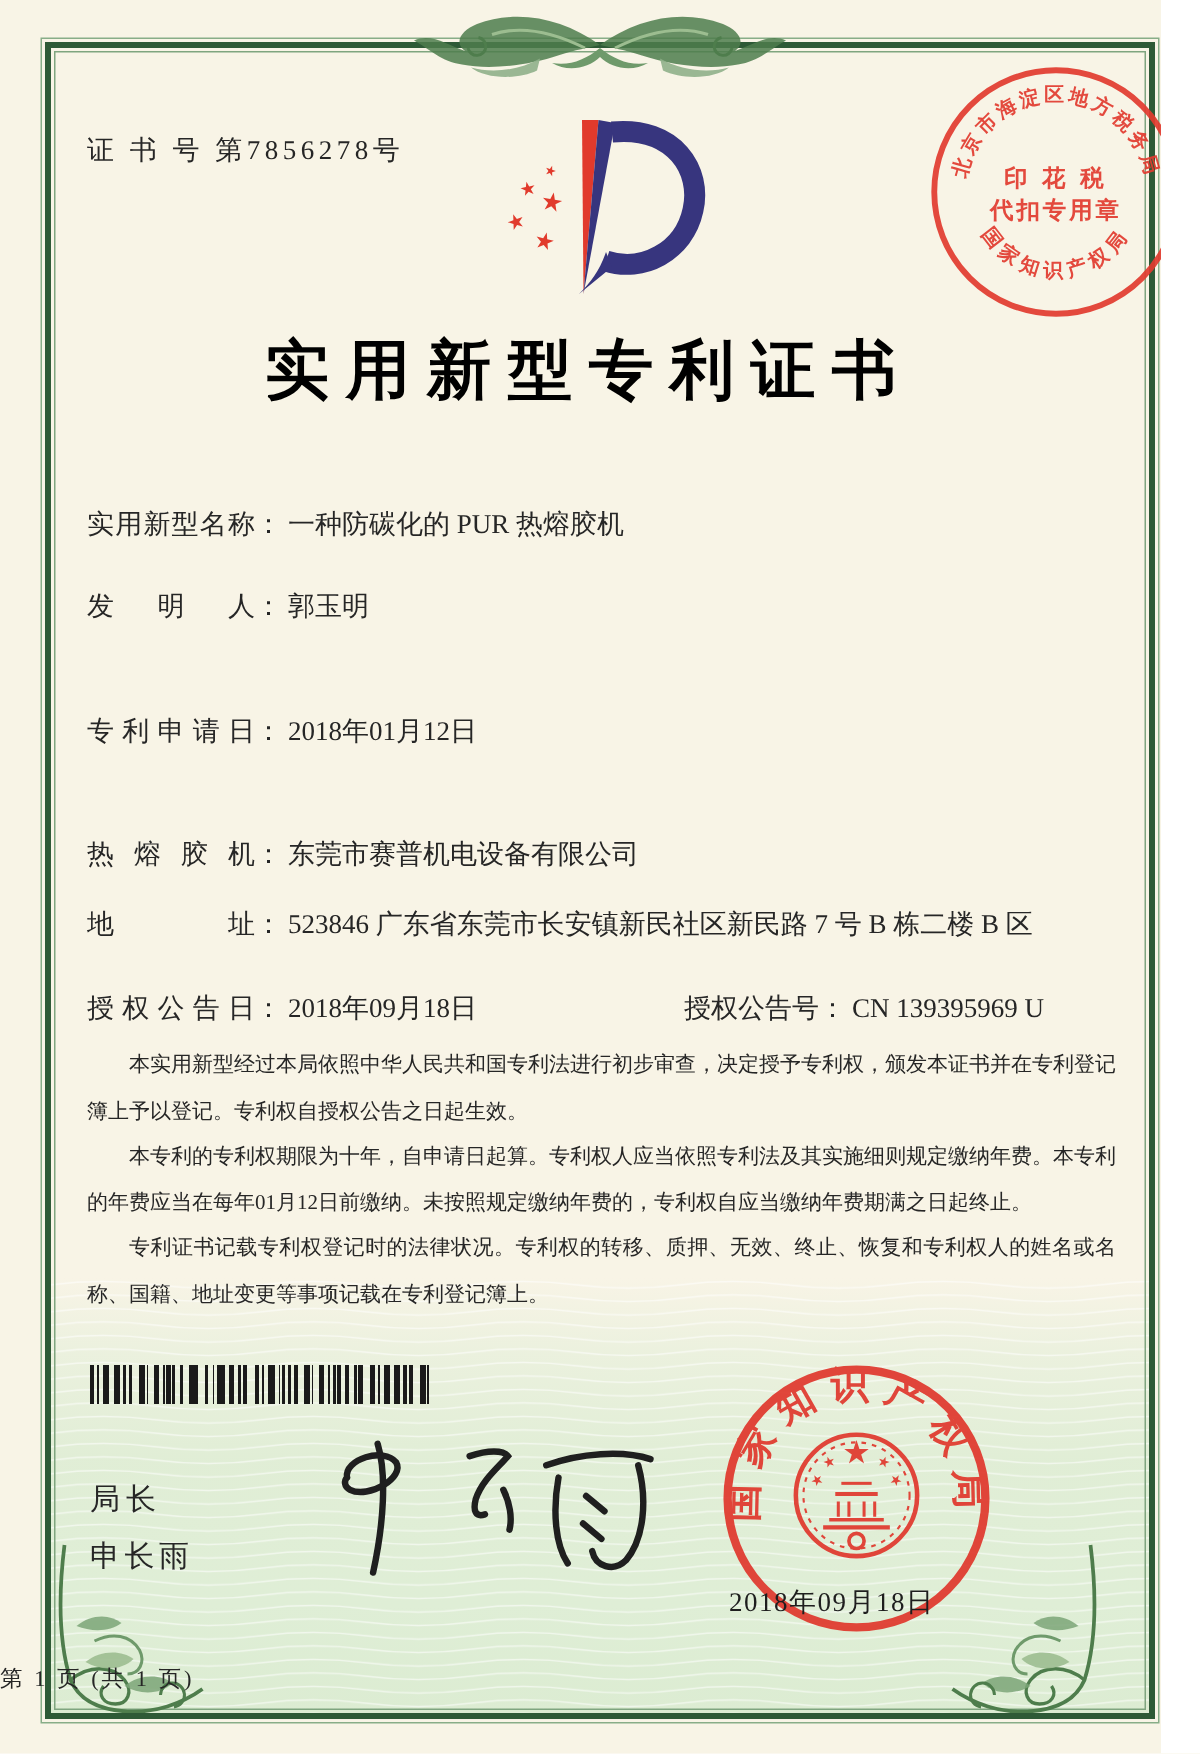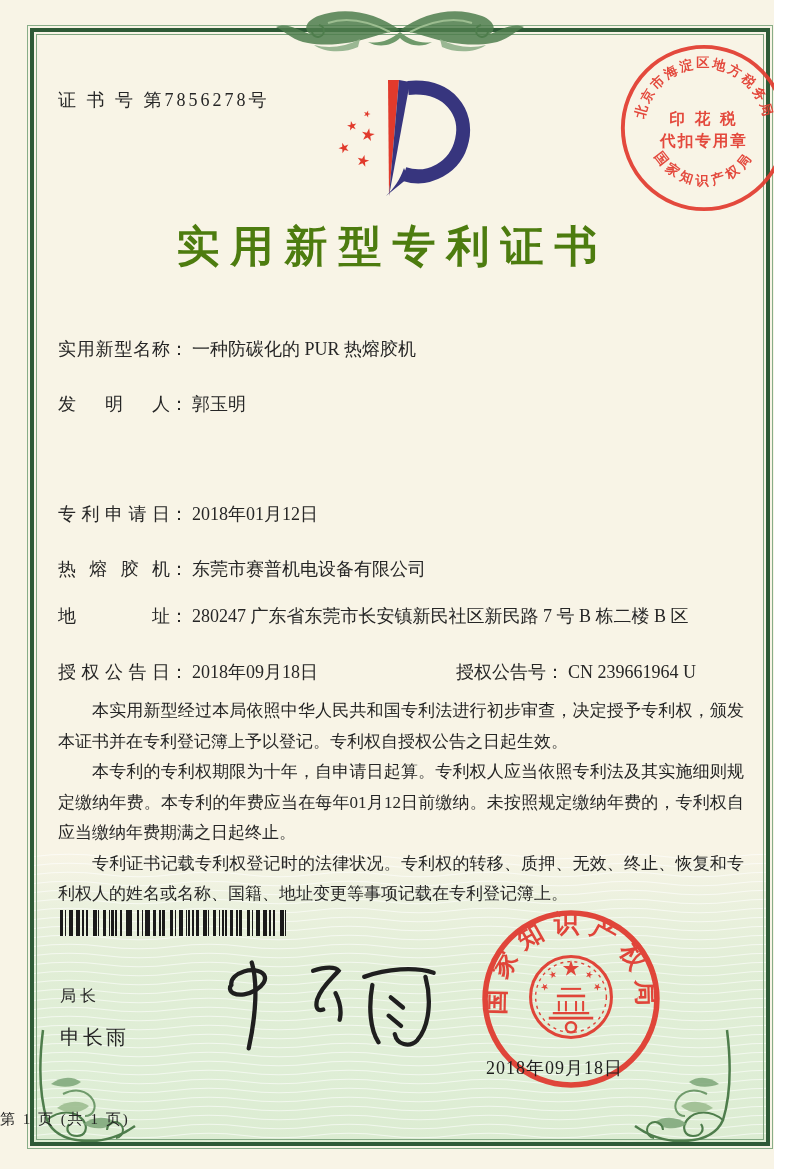--- a/index.html
+++ b/index.html
@@ -23,42 +23,42 @@
                rgba(222,237,212,.9) 42%, #dfeed6 75%, #dcecd2 100%);
   }
   .band svg{position:absolute; inset:0;}
   
   .cert-no{position:absolute; left:58px; top:88px; font-size:18px; letter-spacing:3px; z-index:10;}
   .logo{position:absolute; left:328px; top:74px; z-index:10;}
   .tax-stamp{position:absolute; left:616px; top:40px; z-index:12; opacity:.92;}
   .title{
     position:absolute; left:0; right:0; top:218px; text-align:center;
     font-size:43px; font-weight:bold; letter-spacing:11px; text-indent:11px;
-    color:#4d7c0f; z-index:10;
+    color:#000000; z-index:10;
   }
   
   .frow{position:absolute; left:58px; right:50px; font-size:18px; line-height:27px; z-index:10;}
   .f-label{display:inline-block; width:112px; text-align:justify; text-align-last:justify; vertical-align:top;}
   .f-colon{display:inline-block; vertical-align:top; margin-right:4px;}
   .f-value{display:inline-block; vertical-align:top;}
   .f-value.addr{max-width:505px;}
   .fgroup2{position:absolute; left:398px; top:0;}
   
   .body-text{position:absolute; left:58px; width:686px; top:696px; z-index:10;
-    font-size:17px; line-height:30.5px; text-align:justify;}
+    font-size:14px; line-height:30.5px; text-align:justify;}
   .body-text p{margin:0; text-indent:2em;}
   
   .barcode{
     position:absolute; left:60px; top:910px; width:226px; height:26px; z-index:10;
     background:
       repeating-linear-gradient(90deg,#1a1a1a 0 2px,transparent 2px 5px,#1a1a1a 5px 6px,transparent 6px 11px),
       repeating-linear-gradient(90deg,#1a1a1a 0 3px,transparent 3px 9px,#1a1a1a 9px 11px,transparent 11px 17px);
   }
   
-  .officer-title{position:absolute; left:60px; top:986px; font-size:16px; letter-spacing:4px; z-index:10;}
+  .officer-title{position:absolute; left:60px; top:986px; font-size:20px; letter-spacing:4px; z-index:10;}
   .officer-name{position:absolute; left:60px; top:1024px; font-size:20px; letter-spacing:3px; z-index:10;}
   .signature{position:absolute; left:215px; top:948px; z-index:11;}
   .seal{position:absolute; left:478px; top:906px; z-index:9; opacity:.93;}
   .seal-date{position:absolute; left:486px; top:1056px; font-size:18px; letter-spacing:1px; z-index:11; color:#1e1e1e;}
   .footer{position:absolute; left:0; right:0; top:1110px; text-align:left; font-size:15px; letter-spacing:2px; z-index:10;}
   
   .top-ornament{position:absolute; left:240px; top:2px; z-index:6;}
   .corner-bl{position:absolute; left:37px; top:1028px; z-index:6;}
   .corner-br{position:absolute; left:629px; top:1028px; z-index:6; transform:scaleX(-1);}
 </style>
@@ -144,32 +144,32 @@
   </svg>
 
   <div class="title">实用新型专利证书</div>
 
   <div class="frow" style="top:391px">
     <span class="f-label">发明人</span><span class="f-colon">：</span><span class="f-value">郭玉明</span>
   </div>
   <div class="frow" style="top:336px">
     <span class="f-label">实用新型名称</span><span class="f-colon">：</span><span class="f-value">一种防碳化的 PUR 热熔胶机</span>
   </div>
-  <div class="frow" style="top:501px">
+  <div class="frow" style="top:474px">
     <span class="f-label">专利申请日</span><span class="f-colon">：</span><span class="f-value">2018年01月12日</span>
   </div>
   <div class="frow" style="top:556px">
     <span class="f-label">热熔胶机</span><span class="f-colon">：</span><span class="f-value">东莞市赛普机电设备有限公司</span>
   </div>
   <div class="frow" style="top:603px">
-    <span class="f-label">地址</span><span class="f-colon">：</span><span class="f-value addr">280247  广东省东莞市长安镇新民社区新民路 7 号 B 栋二楼 B 区</span>
+    <span class="f-label">地址</span><span class="f-colon">：</span><span class="f-value addr">523846  广东省东莞市长安镇新民社区新民路 7 号 B 栋二楼 B 区</span>
   </div>
   <div class="frow" style="top:659px">
     <span class="f-label">授权公告日</span><span class="f-colon">：</span><span class="f-value">2018年09月18日</span>
-    <span class="fgroup2"><span>授权公告号</span><span class="f-colon">：</span><span>CN 239661964 U</span></span>
+    <span class="fgroup2"><span>授权公告号</span><span class="f-colon">：</span><span>CN 139395969 U</span></span>
   </div>
 
   <div class="body-text">
     <p>本实用新型经过本局依照中华人民共和国专利法进行初步审查，决定授予专利权，颁发本证书并在专利登记簿上予以登记。专利权自授权公告之日起生效。</p>
     <p>本专利的专利权期限为十年，自申请日起算。专利权人应当依照专利法及其实施细则规定缴纳年费。本专利的年费应当在每年01月12日前缴纳。未按照规定缴纳年费的，专利权自应当缴纳年费期满之日起终止。</p>
     <p>专利证书记载专利权登记时的法律状况。专利权的转移、质押、无效、终止、恢复和专利权人的姓名或名称、国籍、地址变更等事项记载在专利登记簿上。</p>
   </div>
 
   <div class="barcode"></div>
 

